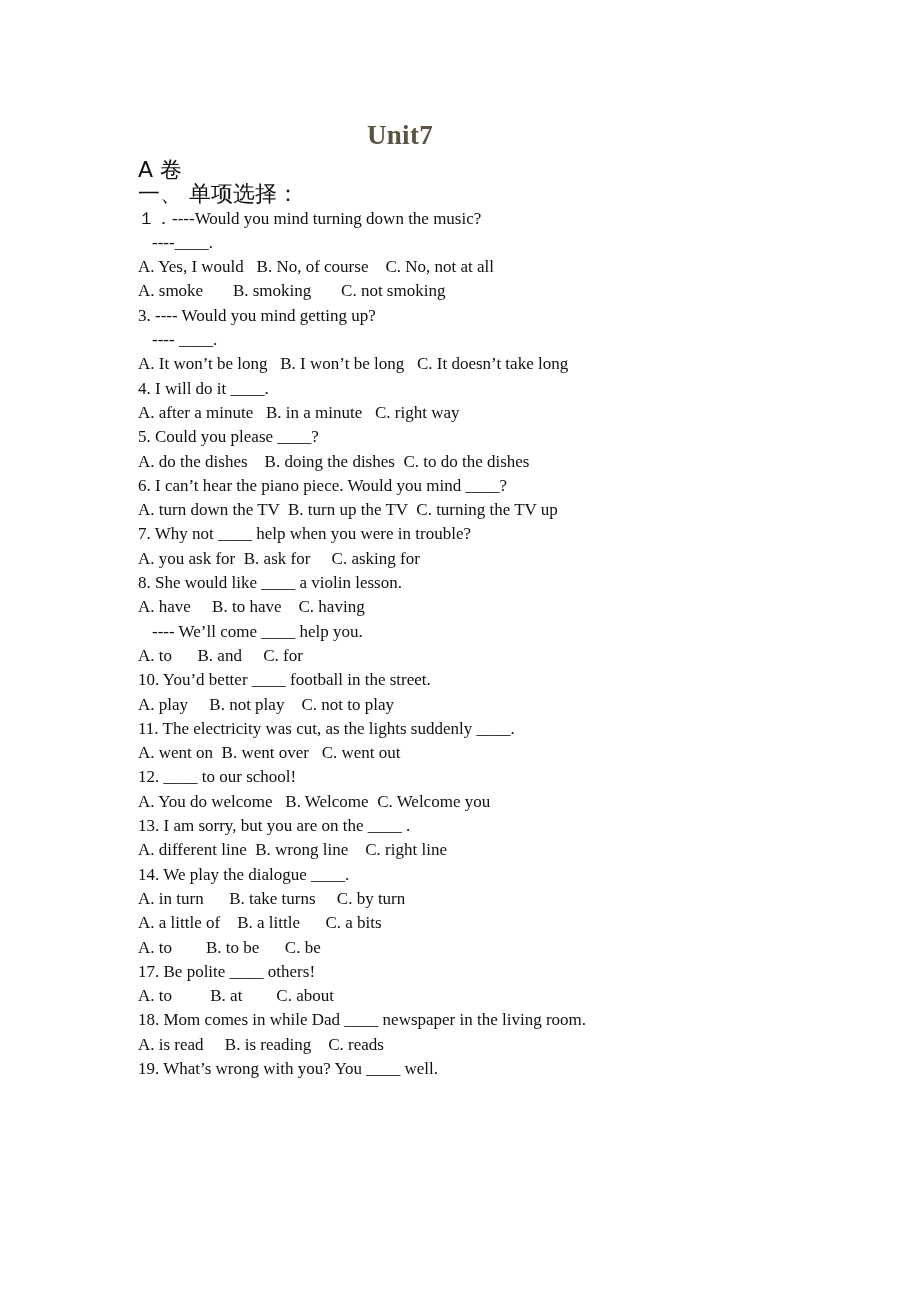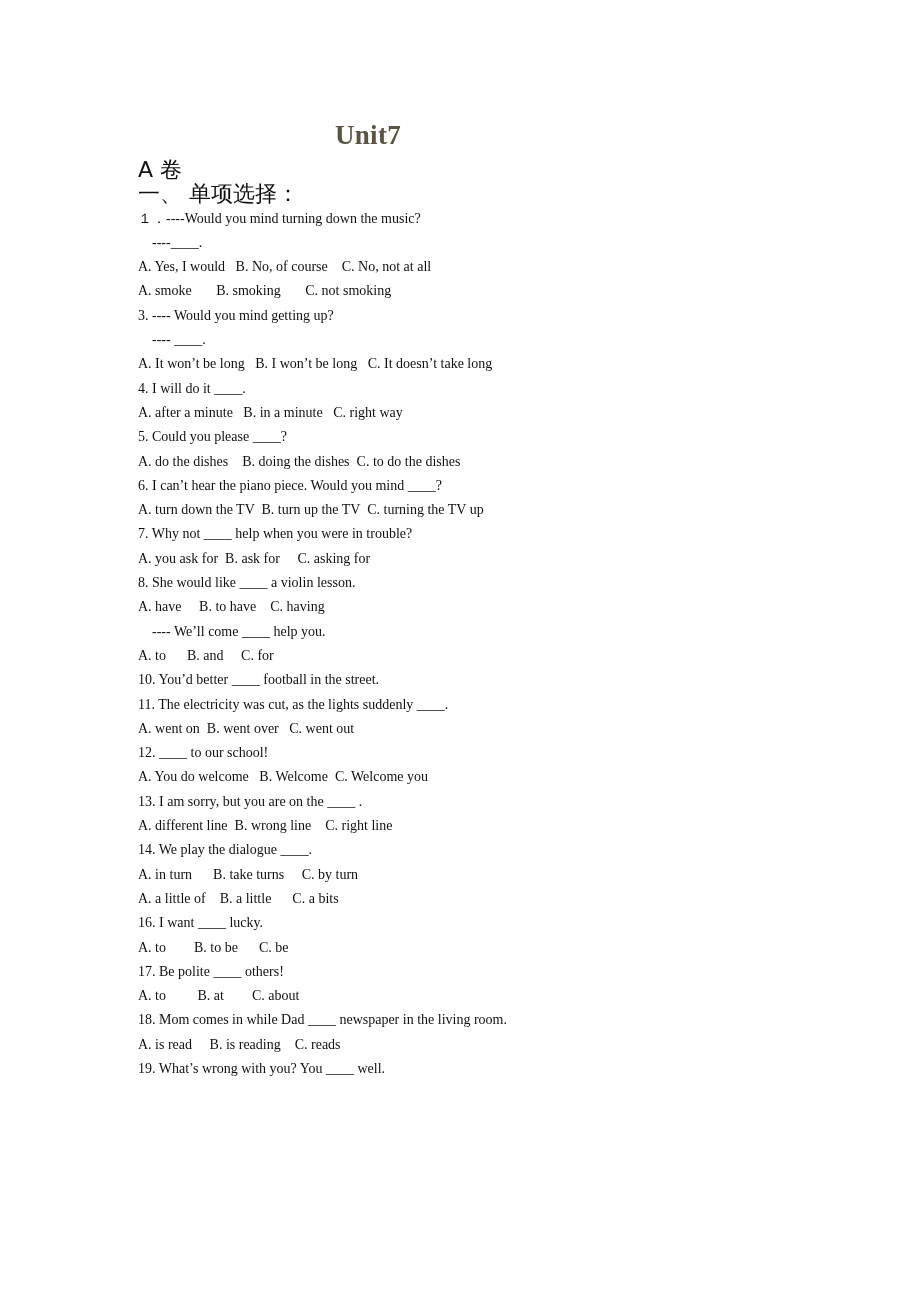--- a/index.html
+++ b/index.html
@@ -26,29 +26,30 @@
     position: absolute;
     top: 118px;
     left: 0;
     width: 736px;
     text-align: center;
     font-size: 27px;
     font-weight: bold;
     color: #5b5443;
     letter-spacing: 0.3px;
     line-height: 34px;
+    padding-left: 32px;
   }
   .body-block {
     position: absolute;
     top: 158px;
     left: 138px;
     width: 760px;
   }
   .line {
-    font-size: 14px;
+    font-size: 17px;
     line-height: 24.3px;
     white-space: pre;
     color: #101010;
   }
   .line.cjk {
     font-family: "DejaVu Sans", "Liberation Sans", sans-serif;
     font-size: 22px;
   }
   .line.indent {
     padding-left: 14px;
@@ -77,30 +78,30 @@
       <div class="line">A. do the dishes    B. doing the dishes  C. to do the dishes</div>
       <div class="line">6. I can’t hear the piano piece. Would you mind ____?</div>
       <div class="line">A. turn down the TV  B. turn up the TV  C. turning the TV up</div>
       <div class="line">7. Why not ____ help when you were in trouble?</div>
       <div class="line">A. you ask for  B. ask for     C. asking for</div>
       <div class="line">8. She would like ____ a violin lesson.</div>
       <div class="line">A. have     B. to have    C. having</div>
       <div class="line indent">---- We’ll come ____ help you.</div>
       <div class="line">A. to      B. and     C. for</div>
       <div class="line">10. You’d better ____ football in the street.</div>
+      <div class="line">A. play     B. not play    C. not to play</div>
       <div class="line">11. The electricity was cut, as the lights suddenly ____.</div>
       <div class="line">A. went on  B. went over   C. went out</div>
       <div class="line">12. ____ to our school!</div>
       <div class="line">A. You do welcome   B. Welcome  C. Welcome you</div>
       <div class="line">13. I am sorry, but you are on the ____ .</div>
       <div class="line">A. different line  B. wrong line    C. right line</div>
       <div class="line">14. We play the dialogue ____.</div>
       <div class="line">A. in turn      B. take turns     C. by turn</div>
       <div class="line">A. a little of    B. a little      C. a bits</div>
-      <div class="line">16. I want ____ lucky.</div>
       <div class="line">A. to        B. to be      C. be</div>
       <div class="line">17. Be polite ____ others!</div>
       <div class="line">A. to         B. at        C. about</div>
       <div class="line">18. Mom comes in while Dad ____ newspaper in the living room.</div>
       <div class="line">A. is read     B. is reading    C. reads</div>
       <div class="line">19. What’s wrong with you? You ____ well.</div>
     </div>
 
 </div>
 

